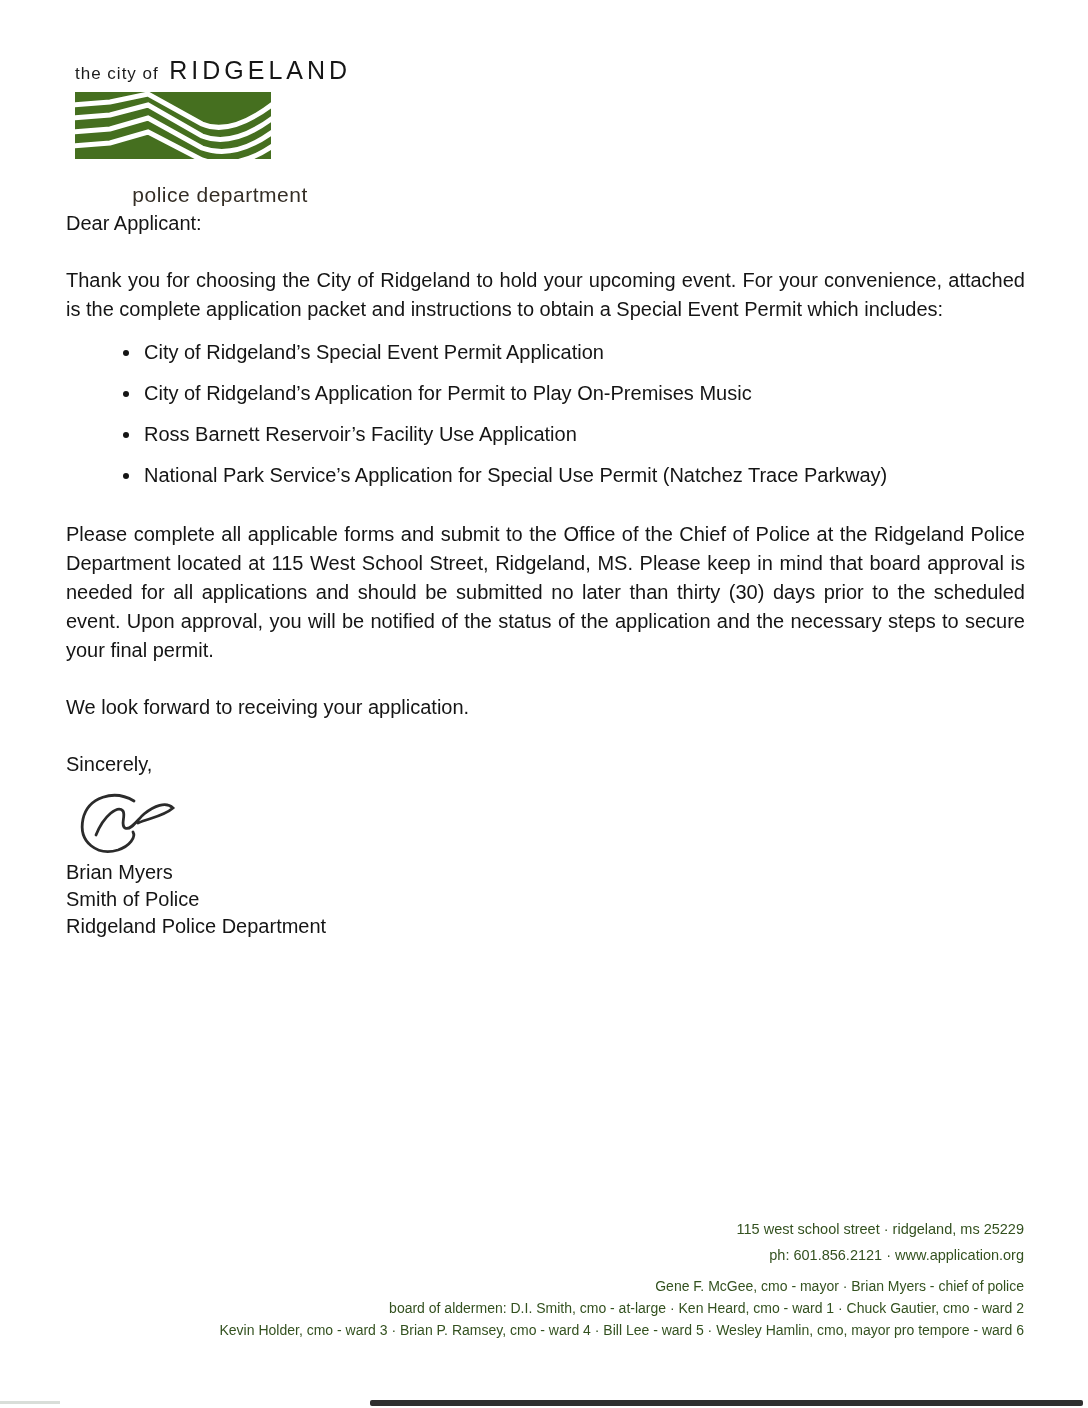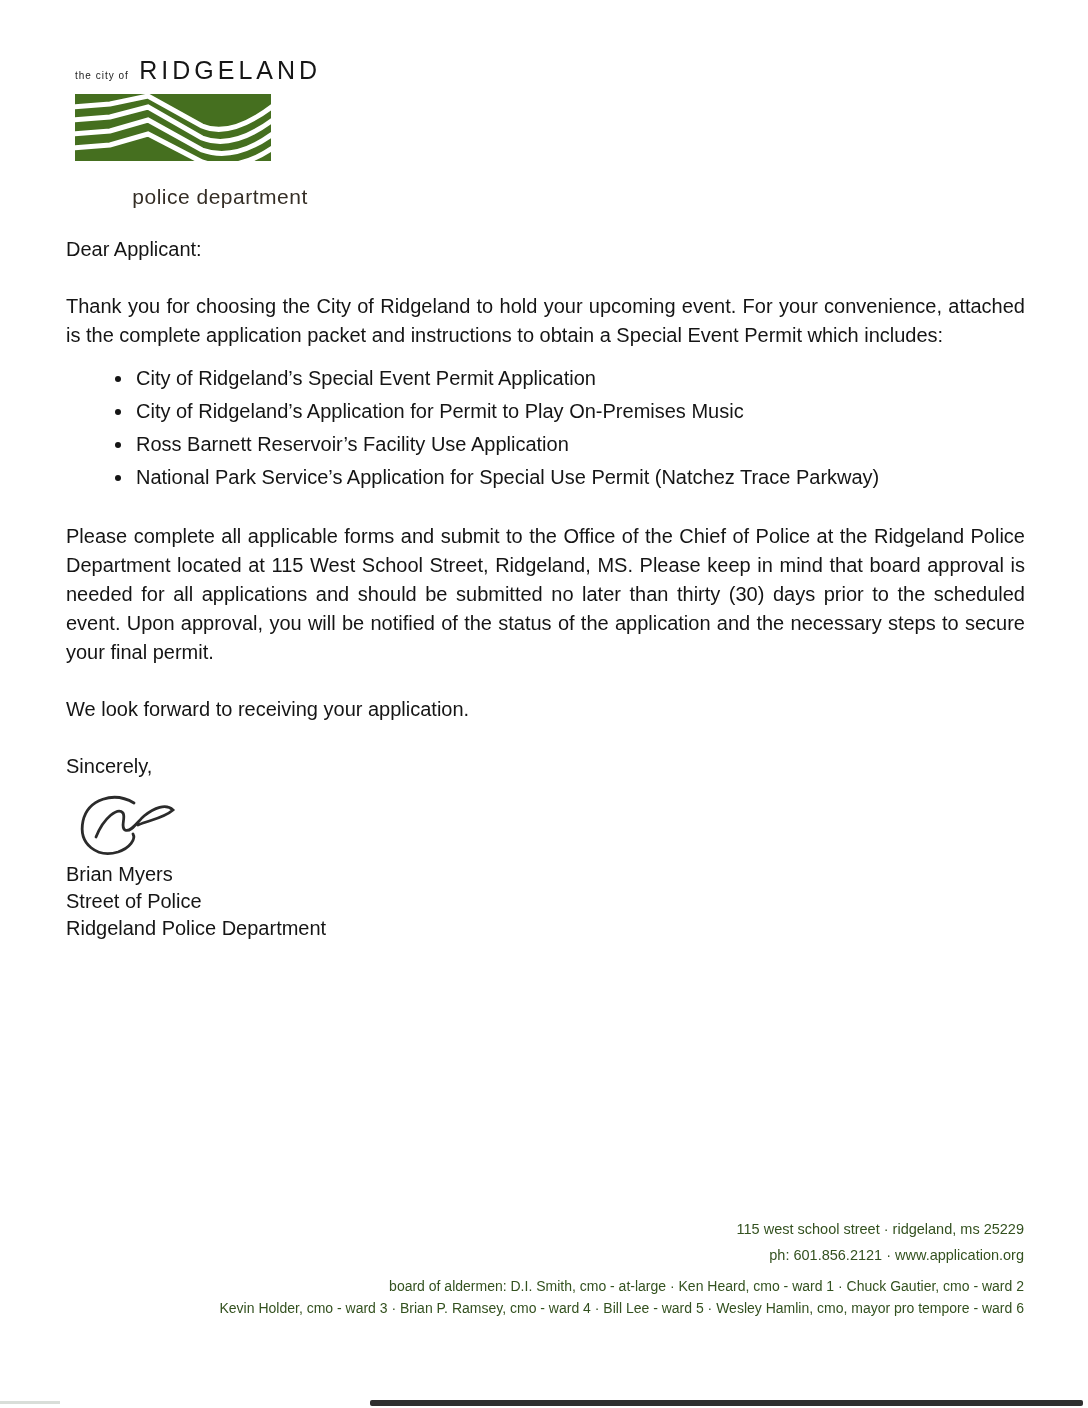--- a/index.html
+++ b/index.html
@@ -8,31 +8,31 @@
     width:1088px;height:1408px;
     margin:0 auto;
     background:#ffffff;
     font-family:"Liberation Sans", sans-serif;
     color:#1a1a1a;
     overflow:hidden;
   }
   
   .letterhead{position:absolute;left:75px;top:56px;width:260px;}
   .logo-titleline{white-space:nowrap;line-height:28px;}
-  .logo-pre{font-size:10px;letter-spacing:1px;color:#1c1c1c;}
+  .logo-pre{font-size:17px;letter-spacing:1px;color:#1c1c1c;}
   .logo-city{font-size:25px;letter-spacing:4px;color:#161616;margin-left:6px;}
   .logo-mark{display:block;margin-top:4px;}
   .logo-sub{margin-top:24px;margin-left:30px;font-size:21px;color:#352e26;letter-spacing:0.5px;text-align:center;}
   
-  .body{position:absolute;left:66px;top:235px;width:959px;font-size:20px;line-height:29px;color:#151515;}
+  .body{position:absolute;left:66px;top:209px;width:959px;font-size:20px;line-height:29px;color:#151515;}
   .salutation{margin:0 0 28px 0;}
   .para{margin:12px 0 28px 0;text-align:justify;}
   .para-includes{margin-bottom:14px;}
   ul.attachments{margin:0 0 30px 0;padding:0 0 0 64px;list-style:disc outside;}
-  ul.attachments li{margin:4px;padding-left:2px;}
+  ul.attachments li{margin:12px;padding-left:2px;}
   .closing{margin:0 0 6px 0;}
   .signature-svg{display:block;margin:2px 0 0 10px;}
   .signer{line-height:27px;margin-top:2px;}
   
   .footer-address{
     position:absolute;right:64px;top:1216px;
     text-align:right;font-size:14.5px;line-height:26px;
     color:#33511f;
   }
   .footer-officials{
@@ -93,31 +93,32 @@
 
     <svg class="signature-svg" width="100" height="72" viewBox="0 0 100 72">
       <g stroke="#2b2b2b" stroke-width="2.8" fill="none" stroke-linecap="round">
         <path d="M58,16 C38,4 12,12 7,34 C2,58 22,71 42,65 C54,61 60,52 57,47"></path>
         <path d="M20,50 C28,30 42,20 47,26 C50,31 44,40 49,43 C55,46 62,34 68,29 C78,21 90,16 97,23 C88,31 74,33 62,38"></path>
       </g>
     </svg>
 
     <div class="signer">
       <div>Brian Myers</div>
-      <div>Street of Police</div>
+      <div>Smith of Police</div>
       <div>Ridgeland Police Department</div>
     </div>
   </div>
 
   <div class="footer-address" style="color: rgb(51, 81, 31);">
     <div>115 west school street · ridgeland, ms 25229</div>
     <div>ph: 601.856.2121 · www.application.org</div>
   </div>
 
   <div class="footer-officials" style="color: rgb(51, 81, 31);">
+    <div>Gene F. McGee, cmo - mayor · Brian Myers - chief of police</div>
     <div>board of aldermen: D.I. Smith, cmo - at-large · Ken Heard, cmo  - ward 1 · Chuck Gautier, cmo - ward 2</div>
     <div>Kevin Holder, cmo - ward 3 · Brian P. Ramsey, cmo - ward 4 · Bill Lee - ward 5 · Wesley Hamlin, cmo, mayor pro tempore - ward 6</div>
   </div>
 
   <div class="bottom-smudge"></div>
   <div class="bottom-bar" style="background: rgb(47, 47, 47);"></div>
 
 </div>
 
 </body></html>

